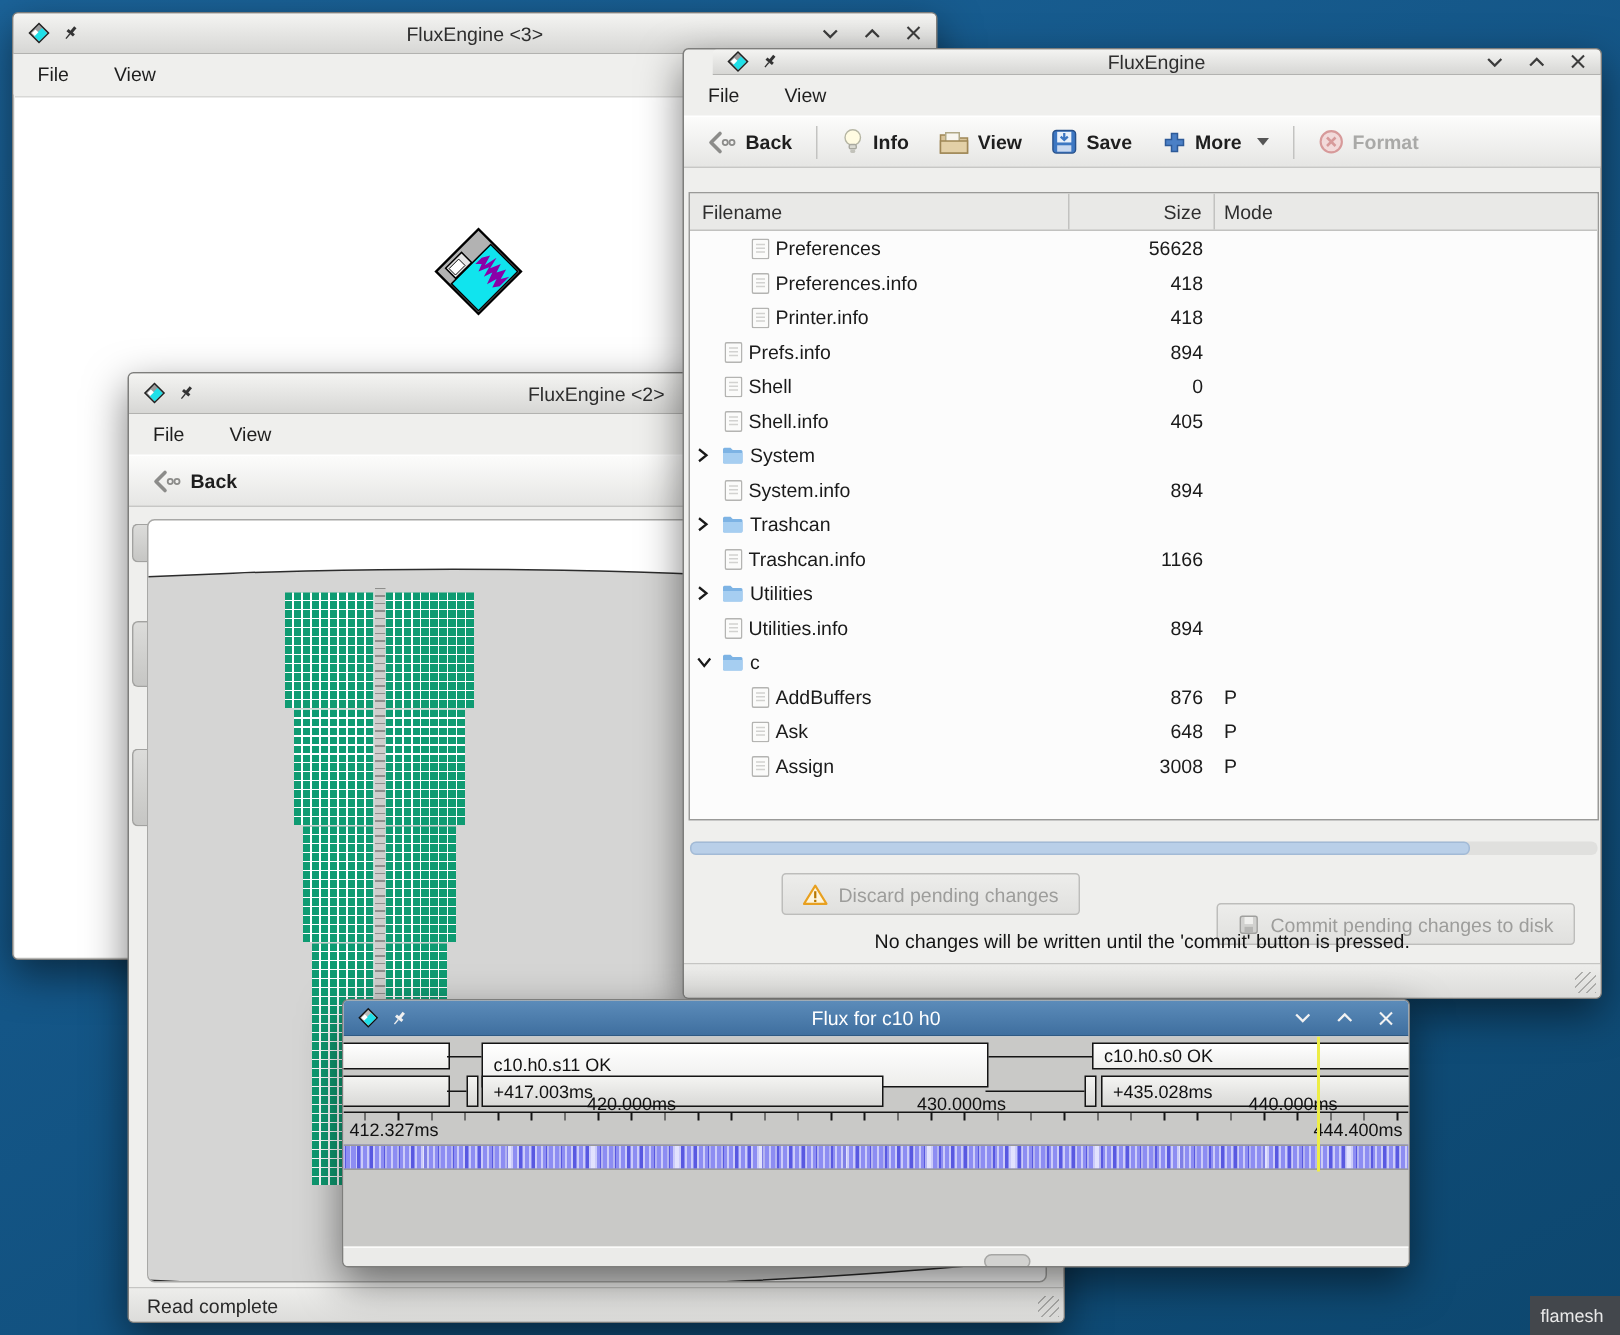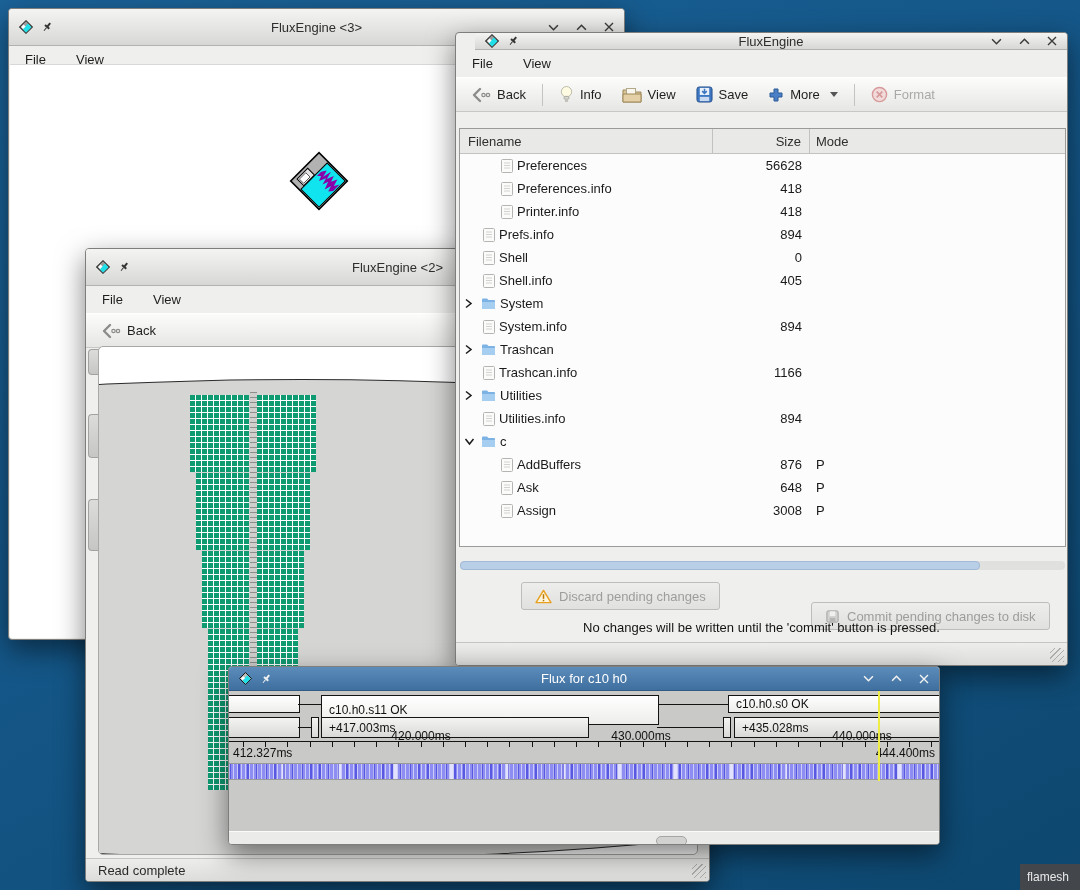--- a/index.html
+++ b/index.html
@@ -4,36 +4,36 @@
 <style>
   * { box-sizing: border-box; margin: 0; padding: 0; }
   html,body { width:1080px; height:890px; overflow:hidden; }
   body { font-family:"Liberation Sans", sans-serif; font-size:13px; color:#1a1a1a; }
   .desktop { position:relative; width:1080px; height:890px;
     background:linear-gradient(150deg,#1b6399 0%,#145687 45%,#0d476f 100%); }
 
   
   .window { position:absolute; background:#efefed; border:1px solid #7e7e7c;
     border-radius:4px; box-shadow:0 10px 28px rgba(0,0,0,.5); }
-  .titlebar { height:37px; display:flex; align-items:center; gap:7px; padding:0 9px;
+  .titlebar { height:27px; display:flex; align-items:center; gap:7px; padding:0 9px;
     background:linear-gradient(#f4f4f2,#d7d7d5); border-bottom:1px solid #b2b2b0;
     border-radius:3px 3px 0 0; position:relative; }
   .titlebar .title { position:absolute; left:60px; right:60px; text-align:center;
     font-size:13px; color:#2e2e2e; white-space:nowrap; overflow:hidden; }
   .titlebar.active { background:linear-gradient(#5c8cba,#3f6f9f); border-bottom:1px solid #2f5a84; }
   .titlebar.active .title { color:#fff; }
   .controls { margin-left:auto; display:flex; gap:16px; align-items:center; z-index:2; color:#3c3c3c; }
   .titlebar.active .controls { color:#f2f2f2; }
   .ctrl { width:12px; height:12px; display:flex; align-items:center; justify-content:center; cursor:default; }
   .menubar { height:27px; display:flex; align-items:center; gap:30px; padding:0 16px;
     font-size:13px; color:#1e1e1e; background:#efefed; }
   .menuitem { cursor:default; }
   .toolbar { height:35px; display:flex; align-items:center; gap:2px; padding:0 6px;
     background:linear-gradient(#fcfcfb,#e6e6e4); border-top:1px solid #fff;
-    border-bottom:1px solid #c7c7c5; }
+    border-bottom:1px solid #c7c7c5;font-weight:bold; }
   .tbtn { display:flex; align-items:center; gap:6px; padding:4px 9px; border-radius:3px;
     font-size:13px; color:#1e1e1e; cursor:default; }
   .tbtn.disabled { color:#a9a9a7; }
   .tsep { width:1px; height:22px; background:#c3c3c1; margin:0 5px; }
   .statusbar { position:absolute; left:0; right:0; bottom:0; height:23px;
     background:linear-gradient(#ededeb,#dcdcda); border-top:1px solid #c5c5c3;
     border-radius:0 0 3px 3px; display:flex; align-items:center; padding:0 12px;
     font-size:13px; color:#2a2a2a; }
   .grip { position:absolute; right:3px; bottom:3px; width:14px; height:14px;
     background:repeating-linear-gradient(135deg, transparent 0 3px, #9e9e9c 3px 4px); opacity:.8; }

